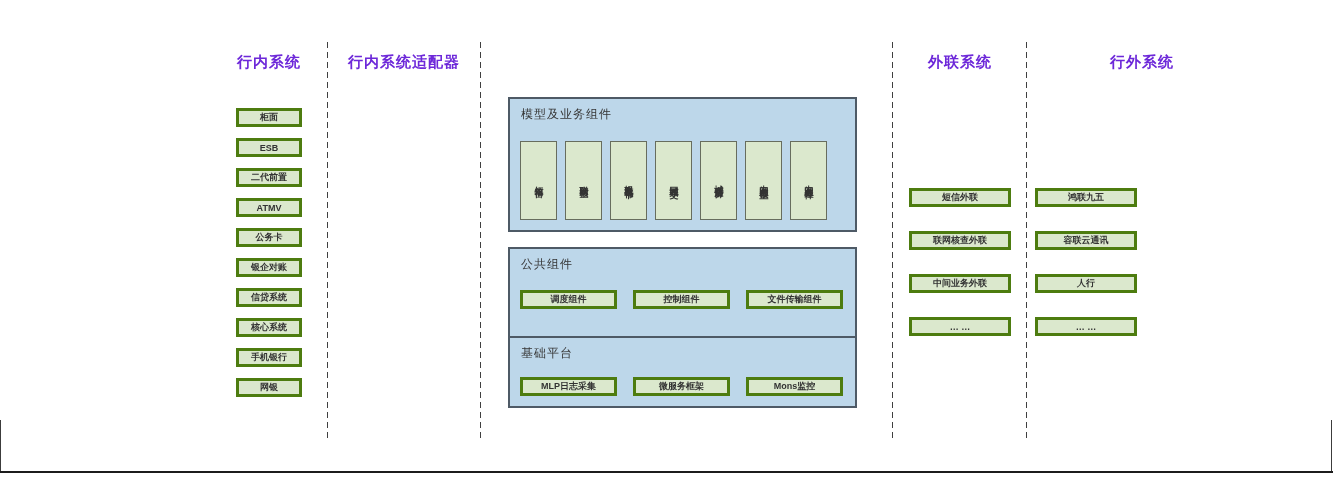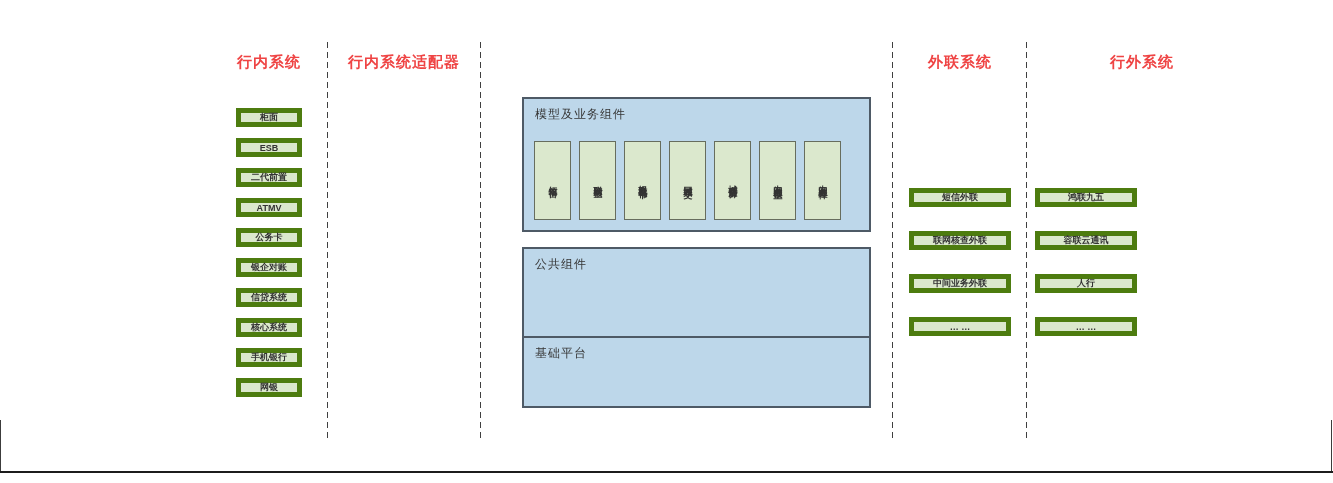--- a/index.html
+++ b/index.html
@@ -2,36 +2,36 @@
 <html><head>
 <meta charset="utf-8">
 <style>
   html,body{margin:0;padding:0;background:#ffffff;}
   .canvas{
     position:relative;width:1333px;height:483px;background:#ffffff;
     font-family:"Liberation Sans",sans-serif;color:#3a3a3a;overflow:hidden;
   }
   .col-title{
     position:absolute;top:53px;font-size:15px;font-weight:bold;
-    text-align:center;color:#ef4444;letter-spacing:1px;
+    text-align:center;color:#6d28d9;letter-spacing:1px;
   }
   .sep{
     position:absolute;top:42px;width:1px;height:400px;
     background:repeating-linear-gradient(to bottom,#3f3f3f 0 6px,transparent 6px 10px);
   }
   .stack{position:absolute;}
   .gbox{
-    box-sizing:border-box;height:19px;border:5px solid #4d7c0f;background:#dbe8cd;
+    box-sizing:border-box;height:19px;border:3px solid #4d7c0f;background:#dbe8cd;
     font-size:9px;font-weight:bold;color:#333333;
     display:flex;align-items:center;justify-content:center;white-space:nowrap;
   }
   .stack-30 .gbox{margin-bottom:11px;}
   .stack-36 .gbox{margin-bottom:24px;}
   .panel{
-    position:absolute;box-sizing:border-box;left:522px;width:349px;
+    position:absolute;box-sizing:border-box;left:508px;width:349px;
     background:#bdd7ea;border:2px solid #4e5a66;
   }
   .panel-label{position:absolute;left:11px;top:7px;font-size:12px;color:#363636;letter-spacing:1px;}
   .vrow{position:absolute;left:10px;top:42px;display:flex;gap:8px;}
   .vbox{
     box-sizing:border-box;width:37px;height:79px;border:1px solid #676d5e;background:#dbe8cd;
     display:flex;align-items:center;justify-content:center;
     writing-mode:vertical-rl;text-orientation:upright;
     font-size:9px;font-weight:bold;letter-spacing:1px;color:#333333;
   }
@@ -81,24 +81,36 @@
         <div class="vbox">银联及银行卡</div>
         <div class="vbox">同城票交</div>
         <div class="vbox">城商行清算</div>
         <div class="vbox">中间业务模型</div>
         <div class="vbox">中间业务组件</div>
       </div>
   </div>
 
   <div class="panel" style="top:247px;height:96px;">
     <div class="panel-label">公共组件</div>
+    <div class="hrow" style="top:41px;">
+
+    <div class="gbox">调度组件</div>
+        <div class="gbox">控制组件</div>
+        <div class="gbox">文件传输组件</div>
+      </div>
   </div>
 
   <div class="panel" style="top:336px;height:72px;">
     <div class="panel-label">基础平台</div>
+    <div class="hrow" style="top:39px;">
+
+    <div class="gbox">MLP日志采集</div>
+        <div class="gbox">微服务框架</div>
+        <div class="gbox">Mons监控</div>
+      </div>
   </div>
 
   <div class="stack stack-36" style="left:909px;top:188px;width:102px;">
 
   <div class="gbox">短信外联</div>
       <div class="gbox">联网核查外联</div>
       <div class="gbox">中间业务外联</div>
       <div class="gbox">… …</div>
     </div>
 

